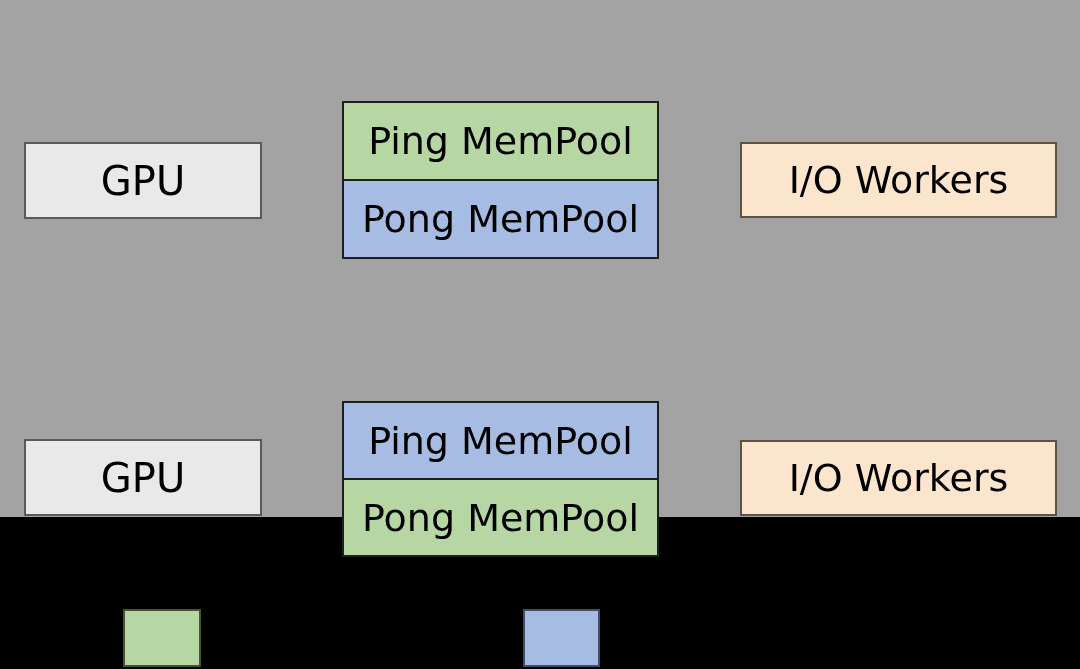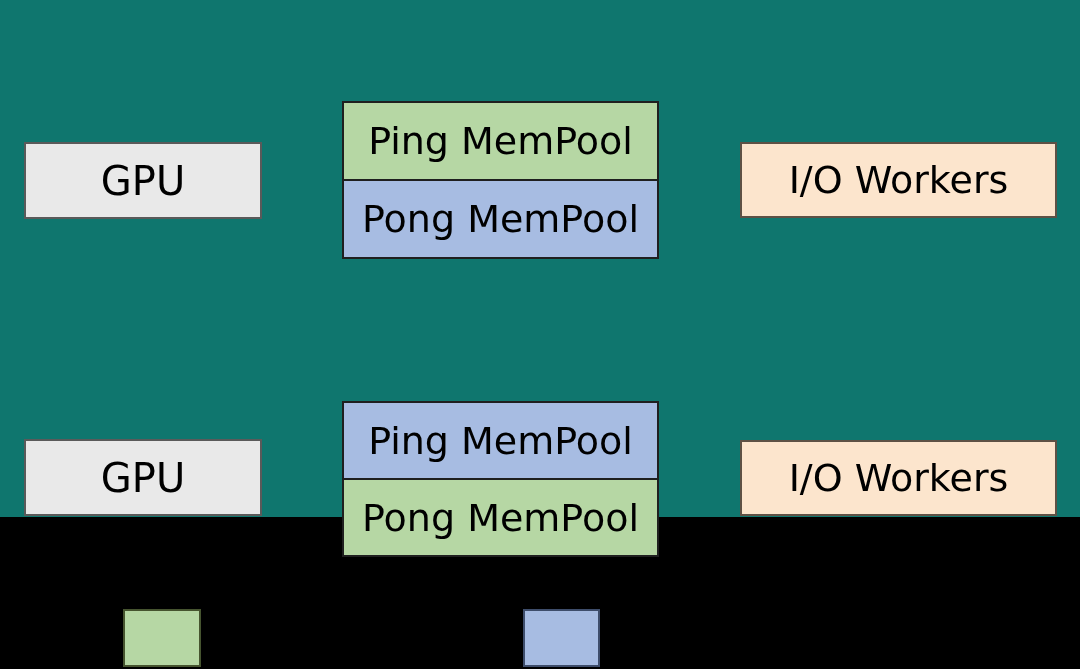--- a/index.html
+++ b/index.html
@@ -8,21 +8,21 @@
     width: 1080px;
     height: 669px;
     background: #000000;
     overflow: hidden;
     font-family: "DejaVu Sans", "Liberation Sans", sans-serif;
   }
   #stage {
     position: relative;
     width: 1080px;
     height: 517px;
-    background: #0f766e;
+    background: #a3a3a3;
   }
   .box {
     position: absolute;
     box-sizing: border-box;
     display: flex;
     align-items: center;
     justify-content: center;
     color: #000000;
     line-height: 1;
     white-space: nowrap;

